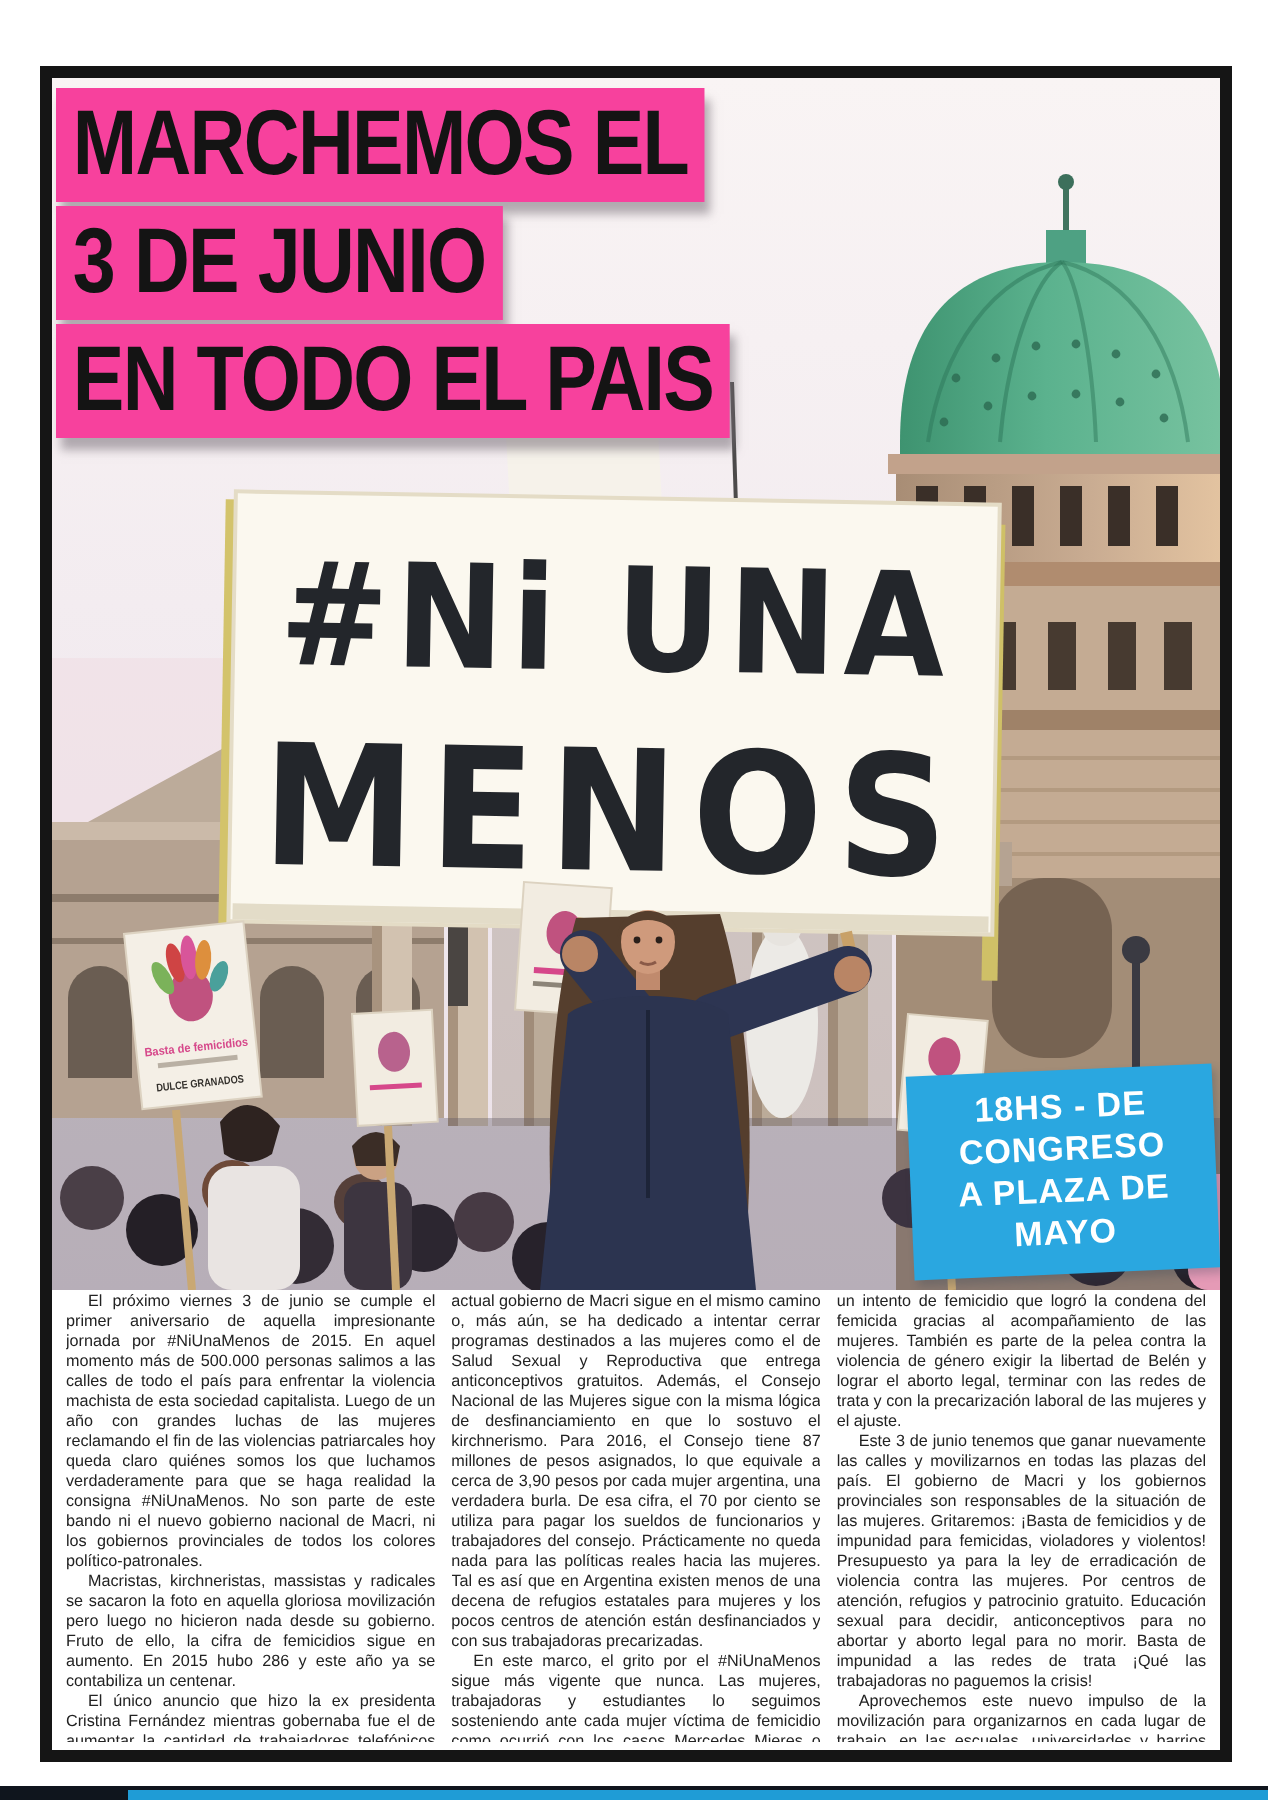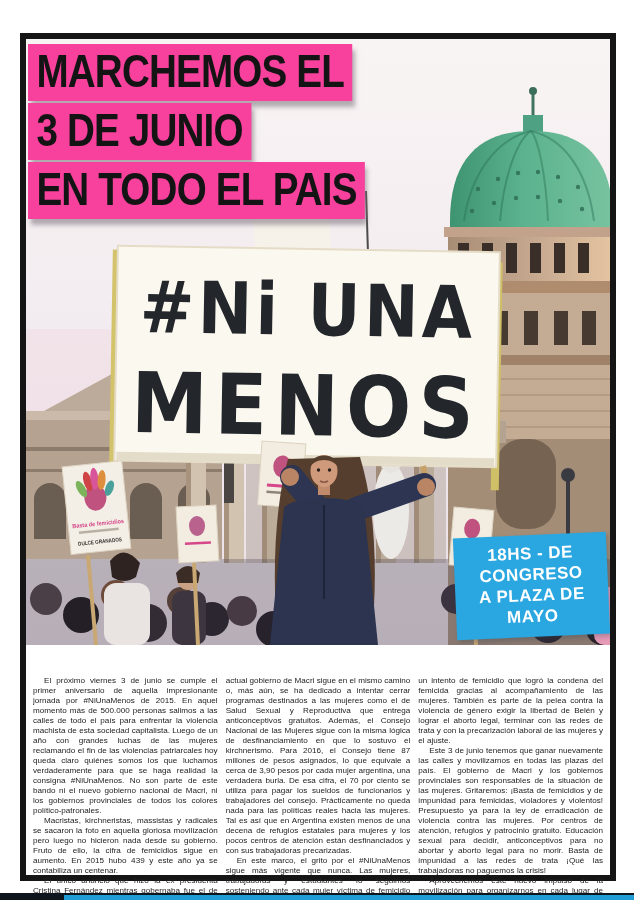--- a/index.html
+++ b/index.html
@@ -20,21 +20,21 @@
   .tb3{top:123px;}
 
   
   .badge{position:absolute;left:429px;top:496px;width:153px;height:102px;box-sizing:border-box;
          background:#2aa7e0;transform:rotate(-2.5deg);color:#ffffff;font-weight:bold;
          text-align:center;font-size:17px;line-height:21px;letter-spacing:.5px;padding-top:8px;
          box-shadow:2px 3px 4px rgba(40,60,80,.25);}
   .badge div{white-space:nowrap;}
 
   
-  .article{position:absolute;left:0;top:630px;width:584px;height:232px;box-sizing:border-box;
+  .article{position:absolute;left:0;top:600px;width:584px;height:232px;box-sizing:border-box;
            padding:7px 7px 0 7px;display:flex;gap:8px;overflow:hidden;}
   .col{flex:1;text-align:justify;font-size:8.1px;line-height:10px;color:#222222;overflow:hidden;}
   .col p{margin:0;text-indent:11px;}
   .col p.noindent{text-indent:0;}
 
   
   .footer-bar{position:absolute;left:0;top:893px;width:634px;height:7px;background:#0f151d;}
   .footer-accent{position:absolute;left:64px;top:2px;right:0;bottom:0;background:#1f9cd6;}
 </style>
 </head>
@@ -280,21 +280,21 @@
         <span>3 DE JUNIO</span>
       </div>
       <div class="title-block tb3">
         <span>EN TODO EL PAIS</span>
       </div>
     </div>
 
     <div class="article">
       <div class="col">
         <p>El próximo viernes 3 de junio se cumple el primer aniversario de aquella impresionante jornada por #NiUnaMenos de 2015. En aquel momento más de 500.000 personas salimos a las calles de todo el país para enfrentar la violencia machista de esta sociedad capitalista. Luego de un año con grandes luchas de las mujeres reclamando el fin de las violencias patriarcales hoy queda claro quiénes somos los que luchamos verdaderamente para que se haga realidad la consigna #NiUnaMenos. No son parte de este bando ni el nuevo gobierno nacional de Macri, ni los gobiernos provinciales de todos los colores político-patronales.</p>
-        <p>Macristas, kirchneristas, massistas y radicales se sacaron la foto en aquella gloriosa movilización pero luego no hicieron nada desde su gobierno. Fruto de ello, la cifra de femicidios sigue en aumento. En 2015 hubo 439 y este año ya se contabiliza un centenar.</p>
+        <p>Macristas, kirchneristas, massistas y radicales se sacaron la foto en aquella gloriosa movilización pero luego no hicieron nada desde su gobierno. Fruto de ello, la cifra de femicidios sigue en aumento. En 2015 hubo 286 y este año ya se contabiliza un centenar.</p>
         <p>El único anuncio que hizo la ex presidenta Cristina Fernández mientras gobernaba fue el de aumentar la cantidad de trabajadores telefónicos de la línea 144 que atiende consultas sobre atención de las violencias. Y el</p>
       </div>
       <div class="col">
         <p class="noindent">actual gobierno de Macri sigue en el mismo camino o, más aún, se ha dedicado a intentar cerrar programas destinados a las mujeres como el de Salud Sexual y Reproductiva que entrega anticonceptivos gratuitos. Además, el Consejo Nacional de las Mujeres sigue con la misma lógica de desfinanciamiento en que lo sostuvo el kirchnerismo. Para 2016, el Consejo tiene 87 millones de pesos asignados, lo que equivale a cerca de 3,90 pesos por cada mujer argentina, una verdadera burla. De esa cifra, el 70 por ciento se utiliza para pagar los sueldos de funcionarios y trabajadores del consejo. Prácticamente no queda nada para las políticas reales hacia las mujeres. Tal es así que en Argentina existen menos de una decena de refugios estatales para mujeres y los pocos centros de atención están desfinanciados y con sus trabajadoras precarizadas.</p>
         <p>En este marco, el grito por el #NiUnaMenos sigue más vigente que nunca. Las mujeres, trabajadoras y estudiantes lo seguimos sosteniendo ante cada mujer víctima de femicidio como ocurrió con los casos Mercedes Mieres o Rocío Falcón del Chaco con las movilizaciones exigiendo justicia; o con Karina Abregú, sobreviviente de</p>
       </div>
       <div class="col">
         <p class="noindent">un intento de femicidio que logró la condena del femicida gracias al acompañamiento de las mujeres. También es parte de la pelea contra la violencia de género exigir la libertad de Belén y lograr el aborto legal, terminar con las redes de trata y con la precarización laboral de las mujeres y el ajuste.</p>
         <p>Este 3 de junio tenemos que ganar nuevamente las calles y movilizarnos en todas las plazas del país. El gobierno de Macri y los gobiernos provinciales son responsables de la situación de las mujeres. Gritaremos: ¡Basta de femicidios y de impunidad para femicidas, violadores y violentos! Presupuesto ya para la ley de erradicación de violencia contra las mujeres. Por centros de atención, refugios y patrocinio gratuito. Educación sexual para decidir, anticonceptivos para no abortar y aborto legal para no morir. Basta de impunidad a las redes de trata ¡Qué las trabajadoras no paguemos la crisis!</p>
         <p>Aprovechemos este nuevo impulso de la movilización para organizarnos en cada lugar de trabajo, en las escuelas, universidades y barrios para conseguir nuestros derechos ¡Vivas nos queremos!</p>

